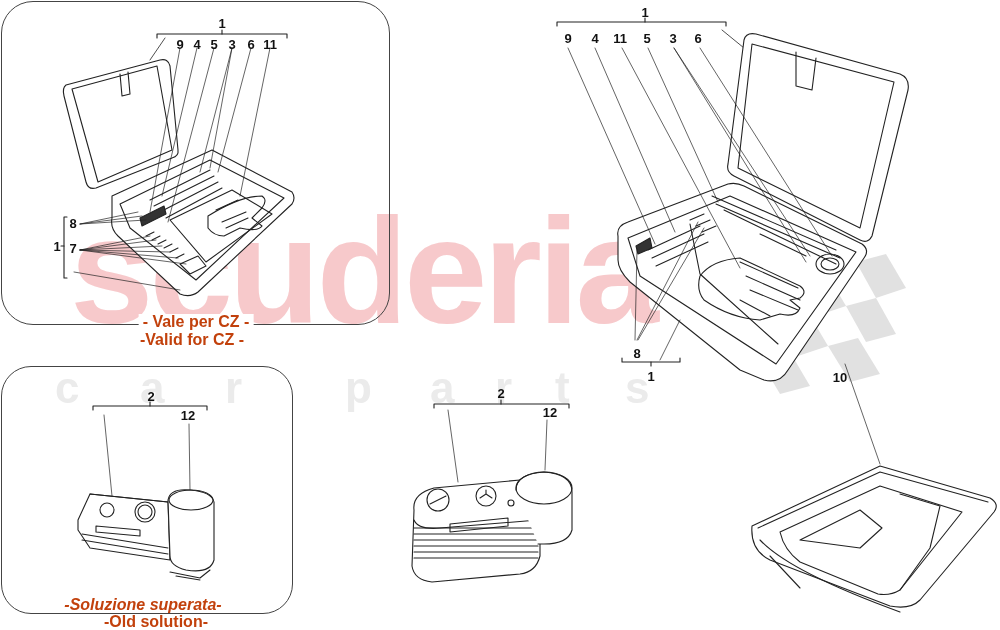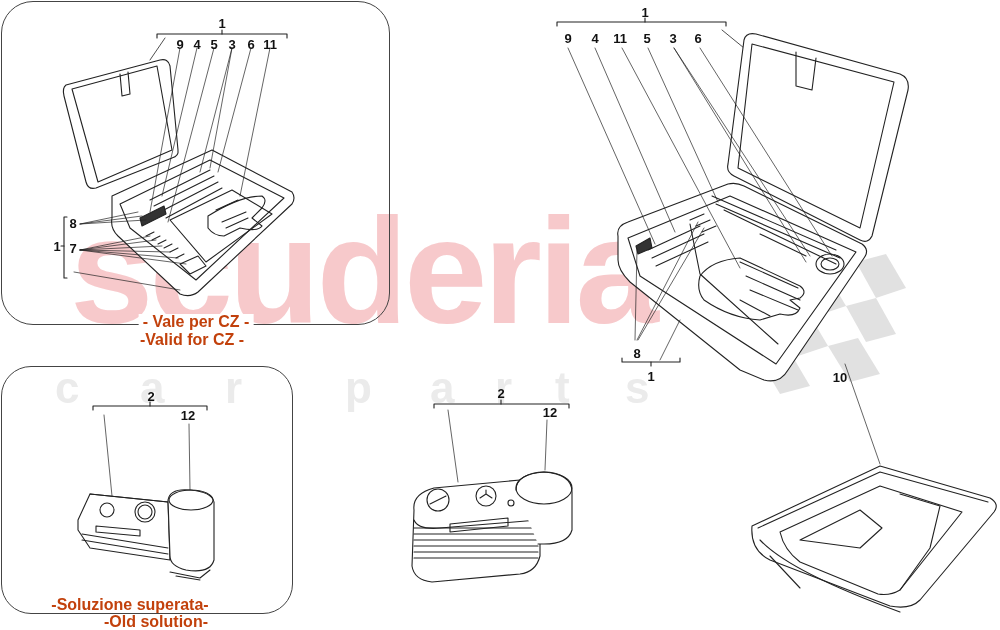--- a/index.html
+++ b/index.html
@@ -193,21 +193,21 @@
 <div class="lbl" style="left:251px;top:38px;">6</div>
 <div class="lbl" style="left:270px;top:38px;">11</div>
 <div class="lbl" style="left:73px;top:217px;">8</div>
 <div class="lbl" style="left:73px;top:242px;">7</div>
 <div class="lbl" style="left:57px;top:240px;">1</div>
 <div class="caption" style="left:196px;top:314px;">- Vale per CZ -</div>
 <div class="caption" style="left:192px;top:332px;">-Valid for CZ -</div>
 
 <div class="lbl" style="left:151px;top:390px;">2</div>
 <div class="lbl" style="left:188px;top:409px;">12</div>
-<div class="caption" style="left:130px;top:597px;">-Soluzione superata-</div>
+<div class="caption" style="left:143px;top:597px;font-style:italic;">-Soluzione superata-</div>
 <div class="caption" style="left:156px;top:614px;">-Old solution-</div>
 
 <div class="lbl" style="left:645px;top:6px;">1</div>
 <div class="lbl" style="left:568px;top:32px;">9</div>
 <div class="lbl" style="left:595px;top:32px;">4</div>
 <div class="lbl" style="left:620px;top:32px;">11</div>
 <div class="lbl" style="left:647px;top:32px;">5</div>
 <div class="lbl" style="left:673px;top:32px;">3</div>
 <div class="lbl" style="left:698px;top:32px;">6</div>
 <div class="lbl" style="left:637px;top:347px;">8</div>

